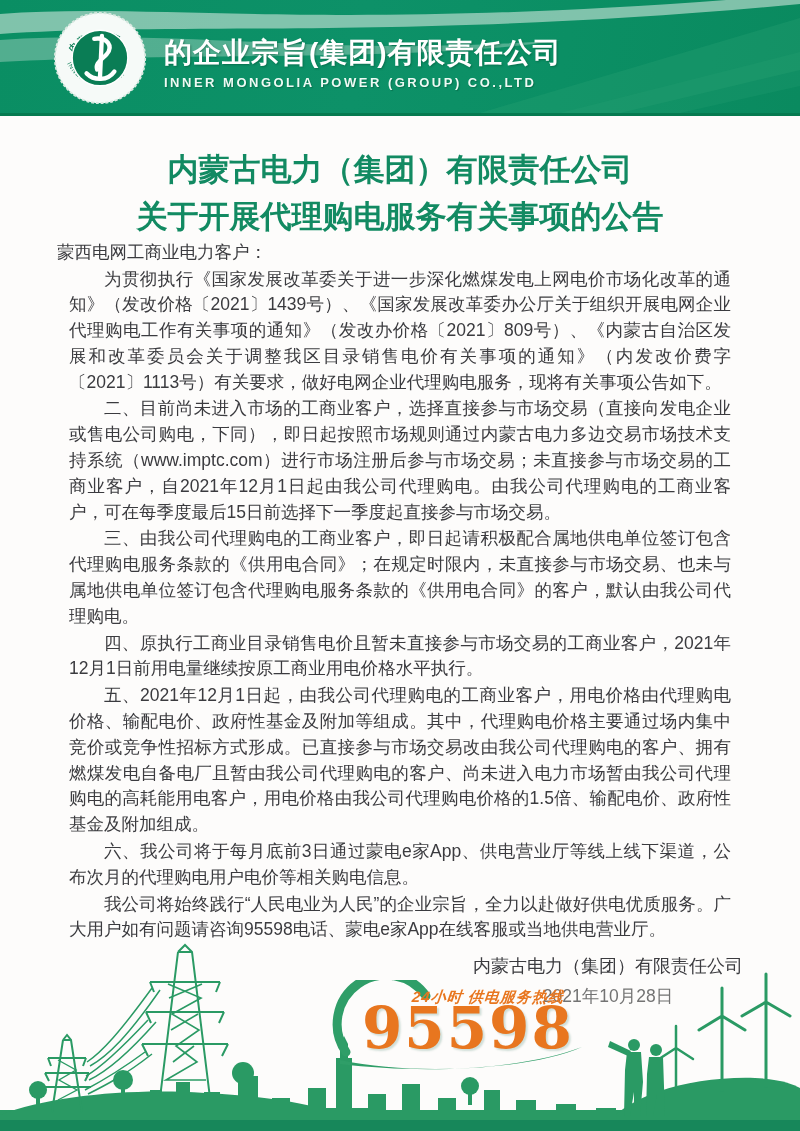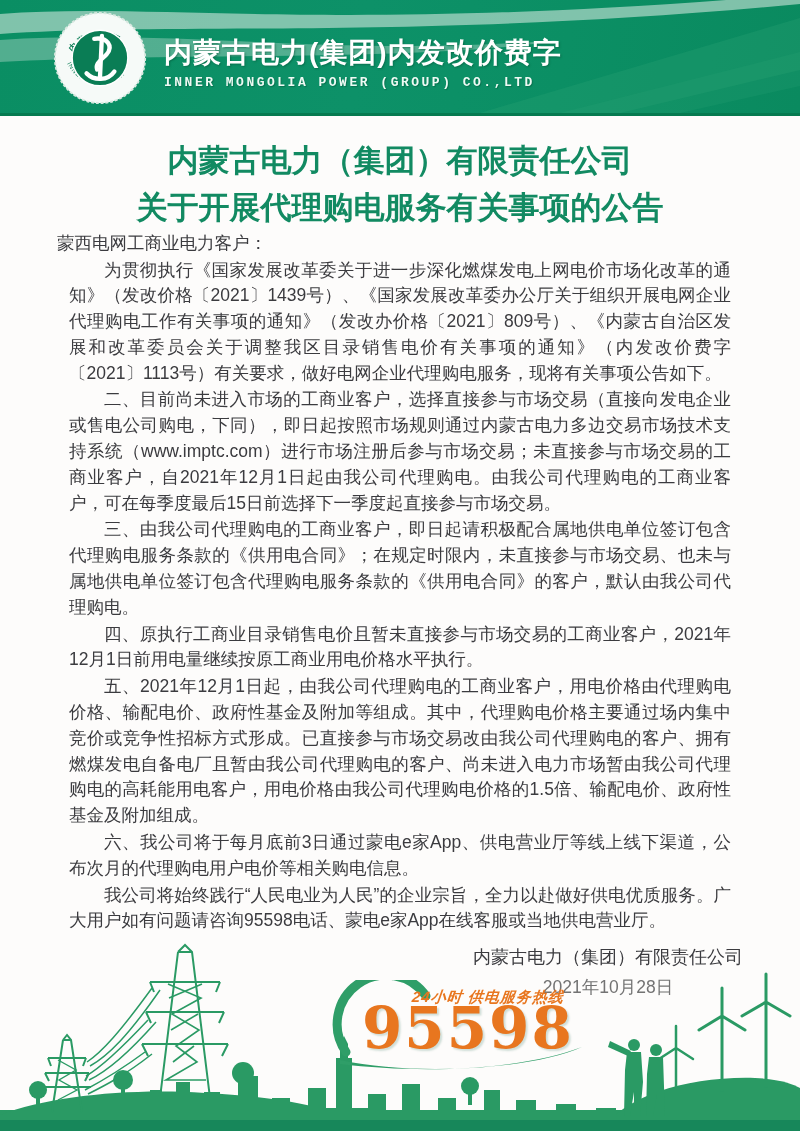--- a/index.html
+++ b/index.html
@@ -17,25 +17,25 @@
   .header svg.waves{position:absolute;left:0;top:0;}
   .header-inner{position:absolute;left:52px;top:10px;display:flex;align-items:center;}
   .emblem{width:96px;height:96px;flex:0 0 auto;}
   .company-block{margin-left:16px;padding-top:12px;}
   .company-cn{
     color:#ffffff;font-size:28px;font-weight:bold;letter-spacing:1px;
     text-shadow:1px 1px 2px rgba(0,70,45,.45);line-height:1.1;
   }
   .company-en{
     margin-top:6px;color:#eefaf4;font-size:13px;font-weight:bold;
-    font-family:Liberation Mono, monospace;letter-spacing:2.5px;
+    font-family:Liberation Sans, sans-serif;letter-spacing:2.5px;
     text-shadow:1px 1px 1px rgba(0,70,45,.4);
   }
   
-  .doc{position:absolute;left:0;top:116px;width:800px;padding:0 57px;box-sizing:border-box;}
+  .doc{position:absolute;left:0;top:116px;width:800px;padding:9px 57px;box-sizing:border-box;}
   .doc-title{
     margin-top:22px;text-align:center;color:#128a62;font-weight:bold;
     font-family:"Liberation Serif","DejaVu Serif",serif;
     font-size:31px;line-height:1.5;
   }
   .salutation{font-size:17.5px;color:#3b3b3f;line-height:25.5px;}
   .para{
     margin:1px 12px;text-indent:2em;font-size:17.5px;color:#3b3b3f;
     line-height:25.8px;text-align:justify;
   }
@@ -86,21 +86,21 @@
           <textPath href="#arcBot" startOffset="8%">INNER MONGOLIA</textPath>
         </text>
         <circle cx="50" cy="50" r="29" fill="#0a7d55" stroke="#ffffff" stroke-width="1.5"></circle>
         <g stroke="#ffffff" stroke-width="4.5" fill="none" stroke-linecap="round">
           <path d="M44,30 C58,28 64,38 57,46 C50,53 45,56 47,62"></path>
           <path d="M52,27 L50,70"></path>
           <path d="M36,66 C44,74 58,74 65,64"></path>
         </g>
       </svg>
       <div class="company-block">
-        <div class="company-cn">内蒙古电力(集团)内发改价费字</div>
+        <div class="company-cn">的企业宗旨(集团)有限责任公司</div>
         <div class="company-en">INNER MONGOLIA POWER (GROUP) CO.,LTD</div>
       </div>
     </div>
   </div>
 
   <div class="doc">
     <div class="doc-title">
       <div>内蒙古电力（集团）有限责任公司</div>
       <div>关于开展代理购电服务有关事项的公告</div>
     </div>

